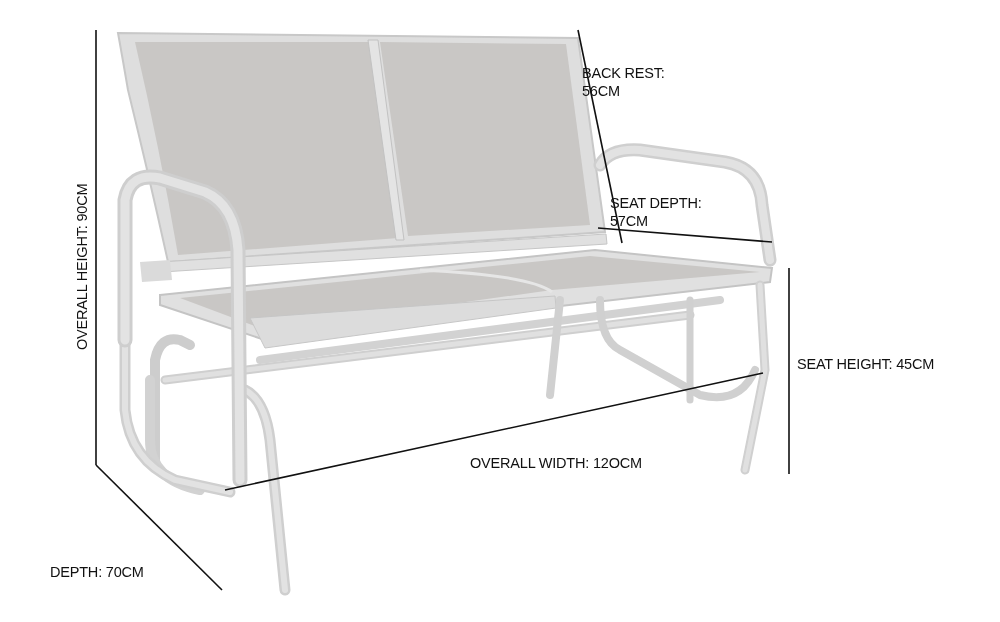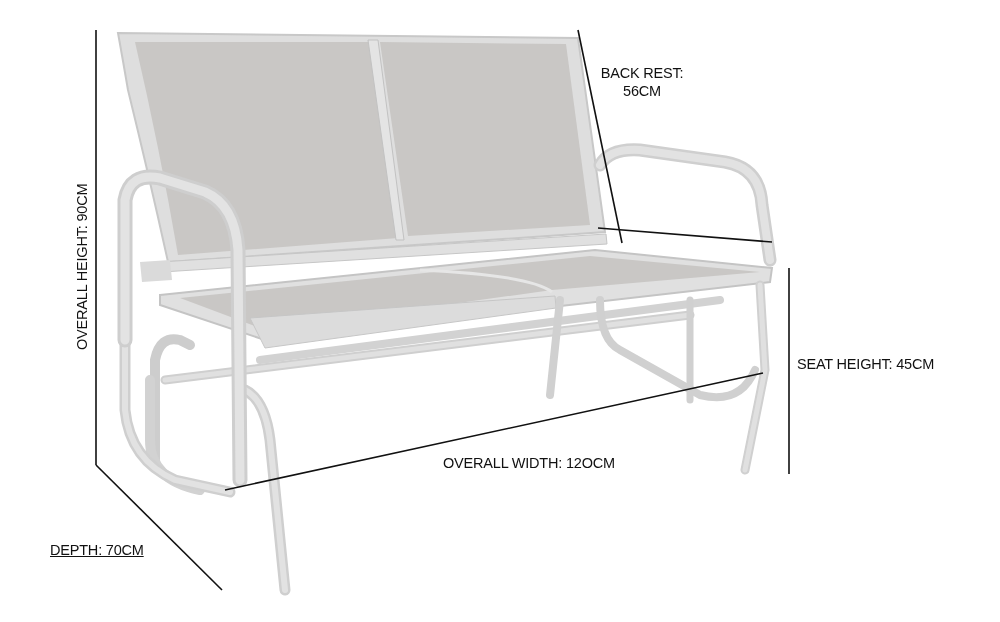--- a/index.html
+++ b/index.html
@@ -1,20 +1,20 @@
 <!DOCTYPE html>
 <html><head>
 <meta charset="utf-8">
 <style>
   html, body { margin: 0; padding: 0; background: #ffffff; }
   body { width: 1000px; height: 622px; overflow: hidden; position: relative; font-family: "Liberation Sans", sans-serif; }
   .stage { position: absolute; left: 0; top: 0; width: 1000px; height: 622px; }
   svg.drawing { position: absolute; left: 0; top: 0; }
   .label { position: absolute; font-family: "Liberation Sans", sans-serif; font-size: 14.5px; color: #111; letter-spacing: -0.2px; white-space: nowrap; line-height: 18px; }
-  .label.center { text-align: center; }
+  .label.center { }
   .label.vertical { transform-origin: left top; transform: rotate(-90deg); }
 </style>
 </head>
 <body>
 
 <div class="stage">
 
   <svg class="drawing" width="1000" height="622" viewBox="0 0 1000 622">
 
     <g>
@@ -71,22 +71,26 @@
       <path d="M789 268 L789 474"></path>
       <path d="M225 490 L763 373"></path>
     </g>
   </svg>
 
   <div class="label center" style="left:582px; top:64px; width:120px;">
     <div>BACK REST:</div>
     <div>56CM</div>
   </div>
 
+  <div class="label center" style="left:610px; top:194px; width:130px;">
+    <div>SEAT DEPTH:</div>
+    <div>57CM</div>
+  </div>
 
   <div class="label vertical" style="left:73px; top:350px;">OVERALL HEIGHT: 90CM</div>
 
   <div class="label" style="left:797px; top:355px;">SEAT HEIGHT: 45CM</div>
 
-  <div class="label" style="left:443px; top:454px;text-align:center;">OVERALL WIDTH: 12OCM</div>
+  <div class="label" style="left:470px; top:454px;text-align:center;">OVERALL WIDTH: 12OCM</div>
 
-  <div class="label" style="left:50px; top:541px;text-decoration:underline;">DEPTH: 70CM</div>
+  <div class="label" style="left:50px; top:563px;">DEPTH: 70CM</div>
 
 </div>
 
 </body></html>

